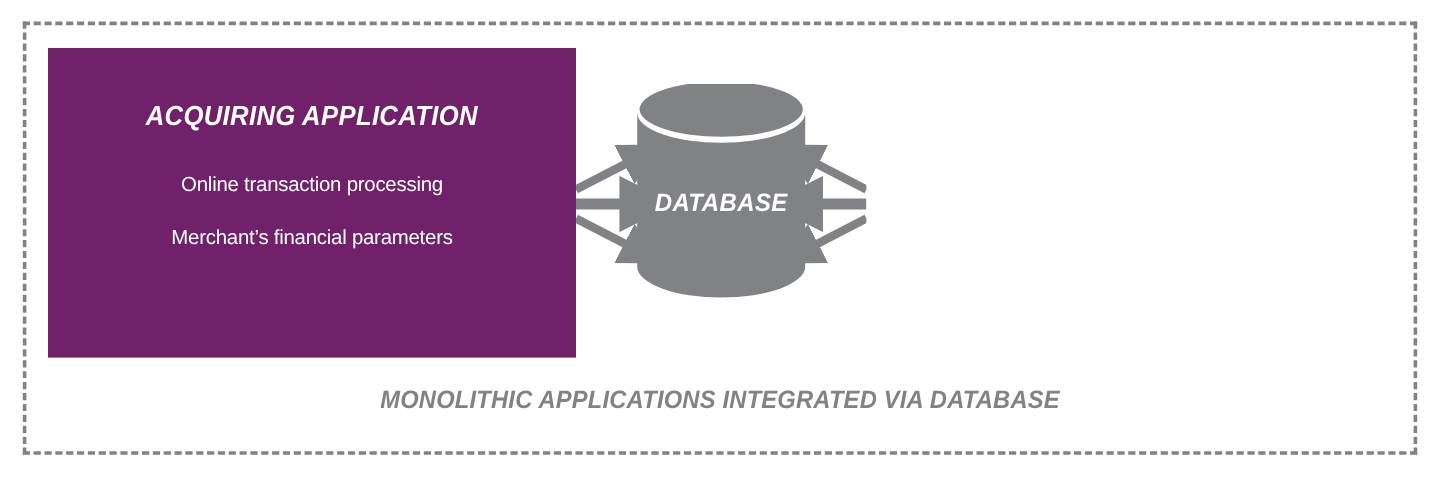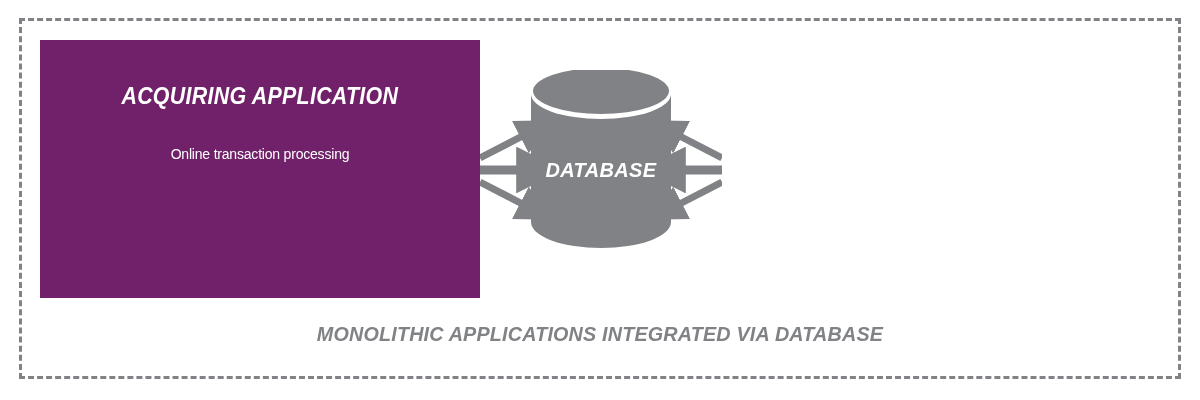--- a/index.html
+++ b/index.html
@@ -76,21 +76,21 @@
     width: 100%;
     display: flex;
     flex-direction: column;
     align-items: center;
   }
 
   .panel-line {
     color: #ffffff;
     font-family: "Liberation Sans", sans-serif;
     font-weight: normal;
-    font-size: 14px;
+    font-size: 17px;
     line-height: 44px;
     text-align: right;
     white-space: nowrap;
     letter-spacing: -0.2px;
   }
 
   #accounting-panel .panel-lines { margin-top: 24px; }
 
   
   #database-group {
@@ -144,20 +144,21 @@
 <body>
 
 <div id="diagram-root">
 
   <div id="outer-frame"></div>
 
   <div id="acquiring-panel" class="app-panel">
     <div class="panel-title">ACQUIRING APPLICATION</div>
     <div class="panel-lines">
       <div class="panel-line">Online transaction processing</div>
+      <div class="panel-line">Merchant’s financial parameters</div>
     </div>
   </div>
 
   <div id="database-group">
     <svg id="database-svg" width="242" height="200" viewBox="0 0 242 200" xmlns="http://www.w3.org/2000/svg">
       <defs>
         <marker id="arrowhead-right" markerWidth="5.2" markerHeight="5.2" refX="2.2" refY="2.6" orient="auto">
           <polygon points="0,0 5.2,2.6 0,5.2" fill="#808285"></polygon>
         </marker>
       </defs>

